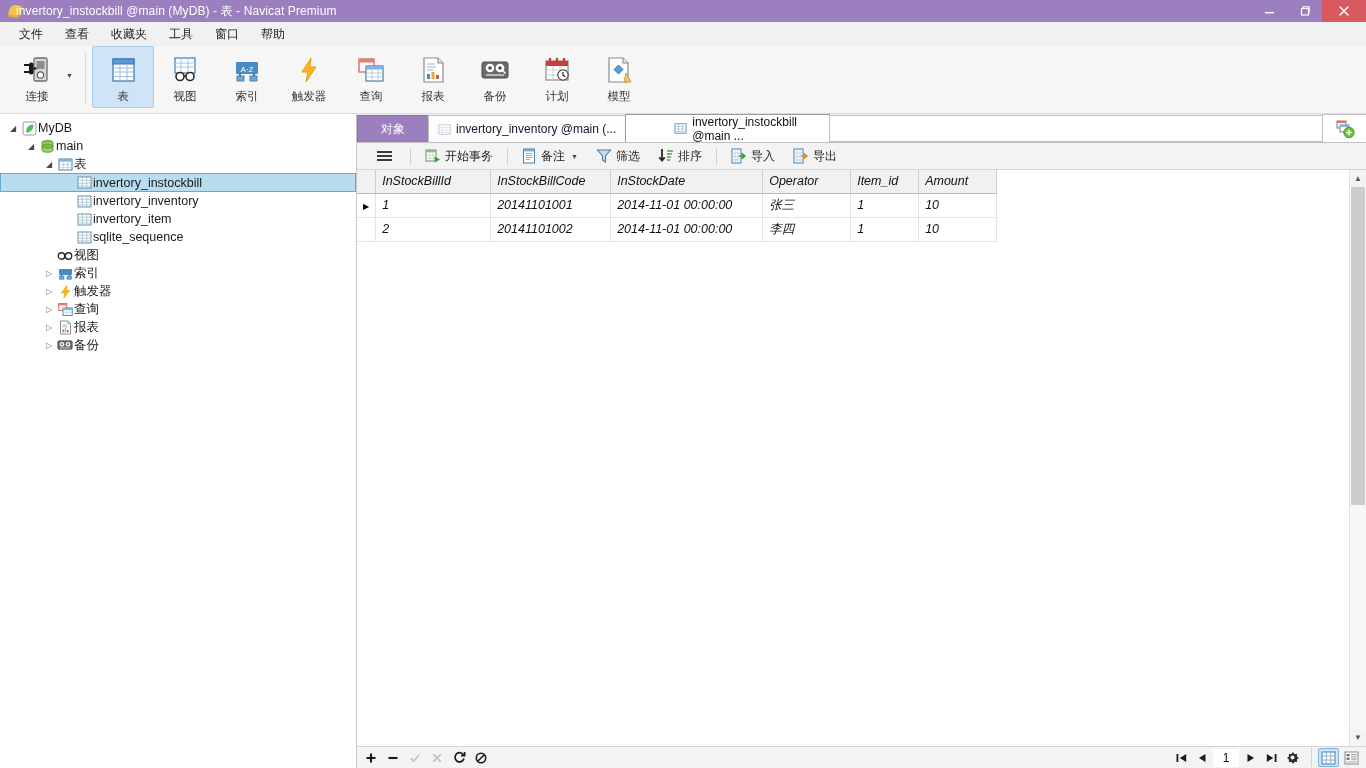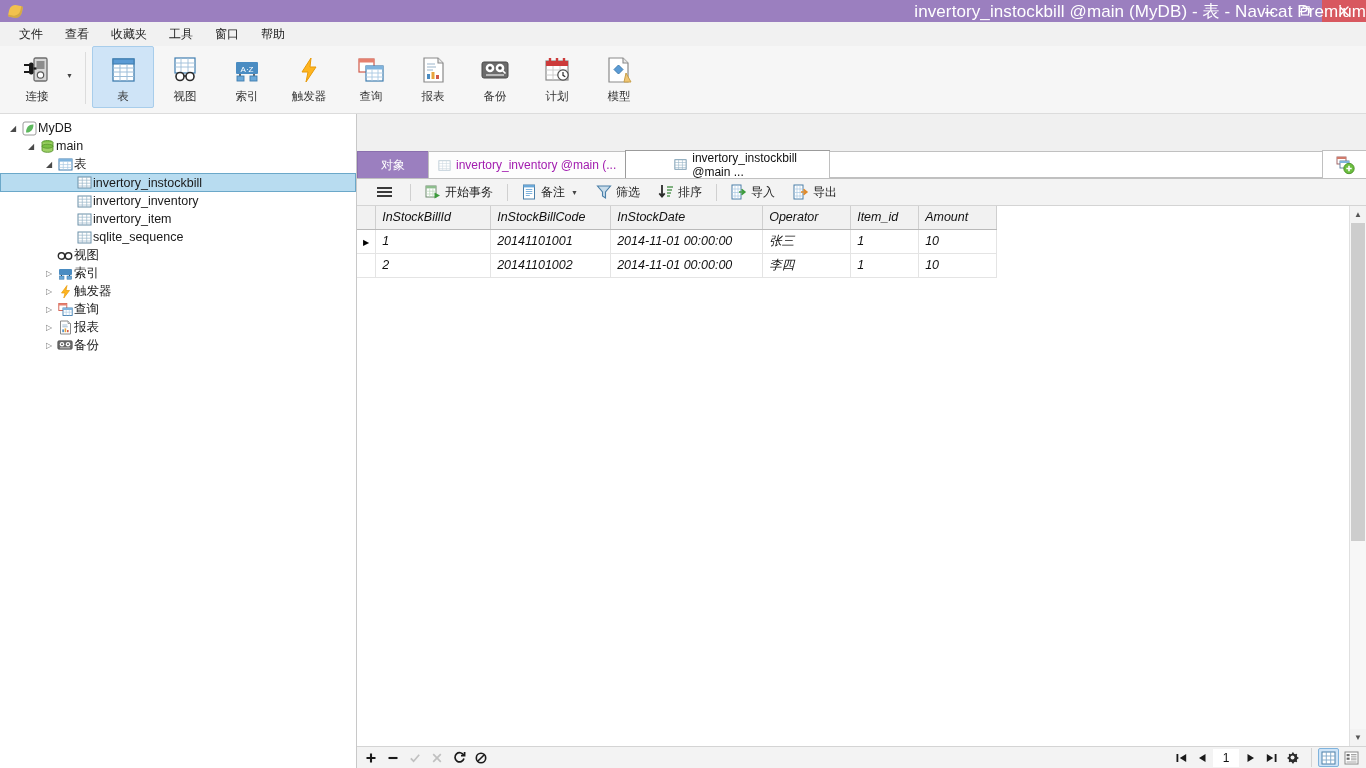--- a/index.html
+++ b/index.html
@@ -19,22 +19,22 @@
   .titlebar-icon {
     width: 22px; height: 22px; margin-left: 4px;
     display: flex; align-items: center; justify-content: center;
   }
   .leaf-glyph {
     width: 13px; height: 13px; border-radius: 50% 10% 50% 10%;
     background: #f2c14e; transform: rotate(12deg);
     box-shadow: inset -2px -2px 0 rgba(0,0,0,.12);
   }
   .titlebar-title {
-    position: absolute; left: 16px; right: 0; text-align: right;
-    font-size: 17px; color: #ffffff; letter-spacing: .1px;
+    position: absolute; left: 16px; right: 0; text-align: left;
+    font-size: 12px; color: #ffffff; letter-spacing: .1px;
     pointer-events: none;
   }
   .wincontrols { margin-left: auto; display: flex; height: 22px; }
   .winbtn {
     width: 35px; height: 22px; display: flex; align-items: center;
     justify-content: center; color: #fff; font-size: 12px;
   }
   .winbtn.close { background: #d8585f; width: 44px; font-size: 13px; }
   .winbtn svg { display: block; }
 
@@ -90,37 +90,37 @@
   }
   .arrow {
     width: 14px; text-align: center; font-size: 8px; color: #7a7a7a;
     flex: 0 0 14px;
   }
   .arrow.open { color: #4a4a4a; }
   .tico { width: 18px; display: flex; align-items: center; justify-content: center; flex: 0 0 18px; }
   .tlabel { }
 
   
-  .rightpane { flex: 1; display: flex; flex-direction: column; background: #fff; margin-top: 36px; }
+  .rightpane { flex: 1; display: flex; flex-direction: column; background: #fff; }
 
   .tabbar {
     height: 29px; background: #f0f0f0; display: flex; align-items: flex-end;
     border-bottom: 1px solid #c0c0c0; position: relative;
   }
   .tab {
     height: 27px; display: flex; align-items: center; gap: 5px;
     padding: 0 9px; font-size: 12px; border: 1px solid #c0c0c0;
     border-bottom: none; background: #fafafa; color: #555;
     margin-right: -1px; max-width: 205px; overflow: hidden;
   }
   .tab.objects {
     background: #9b7fbf; color: #fff; border-color: #8a6fae;
     justify-content: center; width: 72px; font-size: 12px;
   }
-  .tab.inactive { color: #a21caf; background: #fdfdfd; }
+  .tab.inactive { color: #0f172a; background: #fdfdfd; }
   .tab.active { background: #ffffff; color: #111; height: 28px; border-color: #9b9b9b; padding-left: 48px; }
   .tab-filler { flex: 1; border-bottom: 1px solid #c0c0c0; height: 27px;
     border-top: 1px solid #c0c0c0; border-left: 1px solid #c0c0c0;
     background: #fff; margin-right: 0; }
   .tabbar-right {
     width: 44px; height: 28px; display: flex; align-items: center;
     justify-content: center; border-left: 1px solid #c0c0c0; background: #fff;
     border-top: 1px solid #c0c0c0;
   }
 

